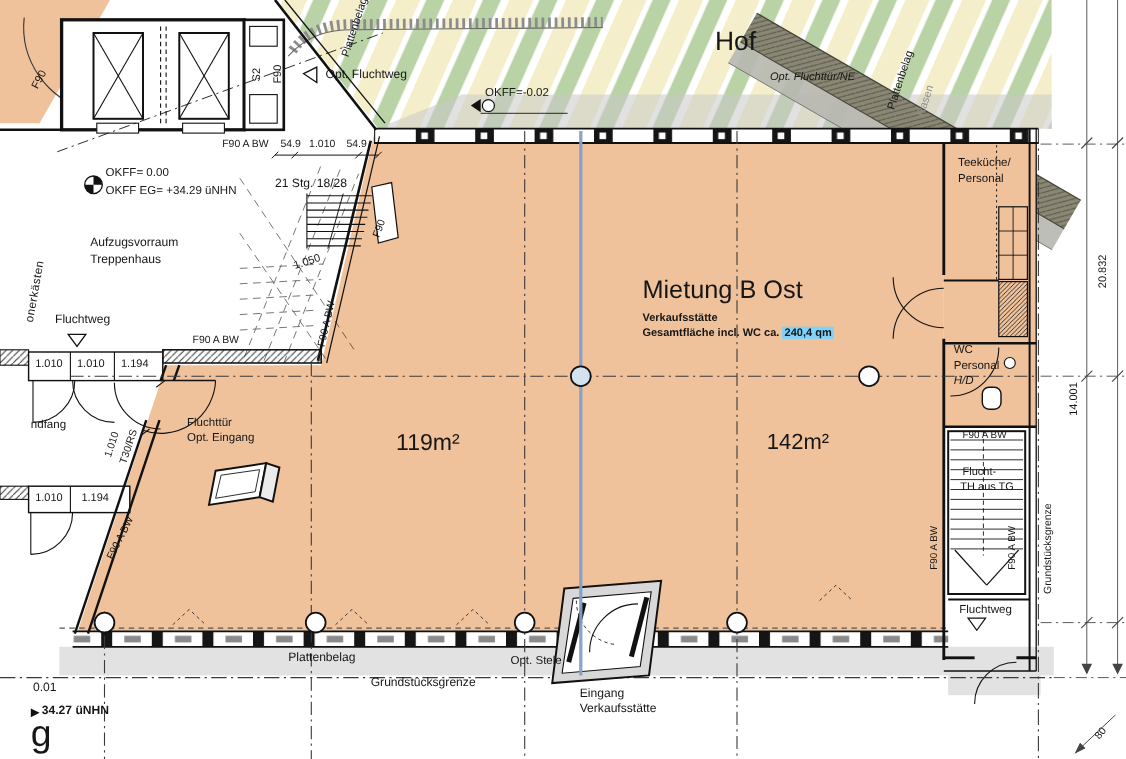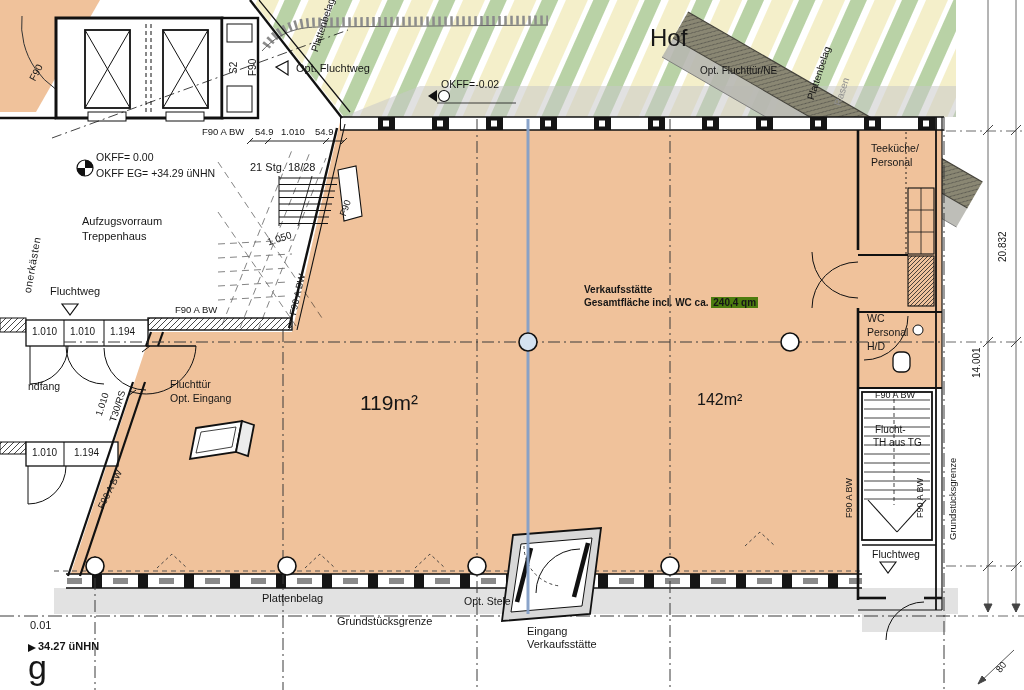--- a/index.html
+++ b/index.html
@@ -3,21 +3,21 @@
 <meta charset="utf-8">
 <style>
   html,body{margin:0;padding:0;background:#fff;}
   .plan{position:relative;width:1024px;height:690px;background:#fff;overflow:hidden;
         font-family:"Liberation Sans",sans-serif;}
   .plan svg{position:absolute;left:0;top:0;}
   .lb{position:absolute;color:#161616;white-space:nowrap;line-height:1;font-size:10.5px;
       font-family:"Liberation Sans",sans-serif;}
   .rot{transform-origin:0 0;}
   .bold{font-weight:700;}
-  .hl{background:#4d7c0f;padding:0 2px;}
+  .hl{background:#7dd3fc;padding:0 2px;}
   .grey{color:#8f8f8f;}
 </style>
 </head>
 <body>
 
 <div class="plan">
 
 <svg width="1024" height="690" viewBox="0 0 1024 690">
   <defs>
     <pattern id="stripes" patternUnits="userSpaceOnUse" width="47" height="47" patternTransform="rotate(24)">
@@ -302,21 +302,21 @@
     <polygon points="988,612 984,604 992,604" fill="#444"></polygon>
     <polygon points="1016,612 1012,604 1020,604" fill="#444"></polygon>
     <line x1="978" y1="684" x2="1014" y2="650" stroke-width="0.9"></line>
     <polygon points="978,684 986,680 982,676" fill="#444"></polygon>
   </g>
 </svg>
 
 <span class="lb" style="left:650px;top:26px;font-size:24px;">Hof</span>
 <span class="lb" style="left:296px;top:63px;font-size:11px;">Opt. Fluchtweg</span>
 <span class="lb" style="left:441px;top:79px;">OKFF=-0.02</span>
-<span class="lb" style="left:700px;top:66px;font-size:10px;">Opt. Fluchttür/NE</span>
+<span class="lb" style="left:700px;top:66px;font-size:10px;font-style:italic;">Opt. Fluchttür/NE</span>
 <span class="lb rot" style="left:806px;top:98px;transform:rotate(-72deg);font-size:10px;">Plattenbelag</span>
 <span class="lb rot grey" style="left:833px;top:104px;transform:rotate(-72deg);font-size:10px;">Rasen</span>
 <span class="lb rot" style="left:310px;top:50px;transform:rotate(-72deg);font-size:10px;">Plattenbelag</span>
 
 <span class="lb" style="left:96px;top:152px;">OKFF= 0.00</span>
 <span class="lb" style="left:96px;top:168px;">OKFF EG= +34.29 üNHN</span>
 <span class="lb" style="left:250px;top:162px;font-size:11px;">21 Stg. 18/28</span>
 <span class="lb" style="left:82px;top:216px;font-size:11px;">Aufzugsvorraum</span>
 <span class="lb" style="left:82px;top:231px;font-size:11px;">Treppenhaus</span>
 <span class="lb" style="left:50px;top:286px;font-size:11px;">Fluchtweg</span>
@@ -339,30 +339,31 @@
 <span class="lb" style="left:110px;top:327px;font-size:10px;">1.194</span>
 <span class="lb rot" style="left:94px;top:414px;transform:rotate(-72deg);font-size:9.5px;">1.010</span>
 <span class="lb rot" style="left:108px;top:420px;transform:rotate(-72deg);font-size:9.5px;">T30/RS</span>
 <span class="lb" style="left:170px;top:379px;text-align:center;">Fluchttür</span>
 <span class="lb" style="left:170px;top:393px;">Opt. Eingang</span>
 <span class="lb" style="left:28px;top:381px;">ndfang</span>
 <span class="lb" style="left:32px;top:448px;font-size:10px;">1.010</span>
 <span class="lb" style="left:74px;top:448px;font-size:10px;">1.194</span>
 <span class="lb rot" style="left:96px;top:506px;transform:rotate(-63deg);font-size:9.5px;">F90 A BW</span>
 
+<span class="lb" style="left:584px;top:252px;font-size:23px;">Mietung B Ost</span>
 <span class="lb bold" style="left:584px;top:285px;font-size:10px;">Verkaufsstätte</span>
 <span class="lb bold" style="left:584px;top:298px;font-size:10px;"><span>Gesamtfläche incl. WC ca.</span> <span class="hl">240,4 qm</span></span>
 <span class="lb" style="left:360px;top:392px;font-size:21px;">119m²</span>
-<span class="lb" style="left:697px;top:392px;font-size:16px;">142m²</span>
+<span class="lb" style="left:697px;top:392px;font-size:20px;">142m²</span>
 
 <span class="lb" style="left:871px;top:143px;">Teeküche/</span>
 <span class="lb" style="left:871px;top:157px;">Personal</span>
 <span class="lb" style="left:867px;top:313px;">WC</span>
 <span class="lb" style="left:867px;top:327px;">Personal</span>
-<span class="lb" style="left:867px;top:341px;">H/D</span>
+<span class="lb" style="left:867px;top:341px;font-style:italic;">H/D</span>
 <span class="lb" style="left:875px;top:391px;font-size:9px;">F90 A BW</span>
 <span class="lb" style="left:875px;top:425px;font-size:10px;">Flucht-</span>
 <span class="lb" style="left:873px;top:438px;font-size:10px;">TH aus TG</span>
 <span class="lb rot" style="left:845px;top:518px;transform:rotate(-90deg);font-size:9px;">F90 A BW</span>
 <span class="lb rot" style="left:916px;top:518px;transform:rotate(-90deg);font-size:9px;">F90 A BW</span>
 <span class="lb rot" style="left:948px;top:540px;transform:rotate(-90deg);font-size:9.5px;">Grundstücksgrenze</span>
 <span class="lb" style="left:872px;top:549px;">Fluchtweg</span>
 
 <span class="lb" style="left:262px;top:593px;font-size:11px;">Plattenbelag</span>
 <span class="lb" style="left:337px;top:616px;font-size:11px;">Grundstücksgrenze</span>

